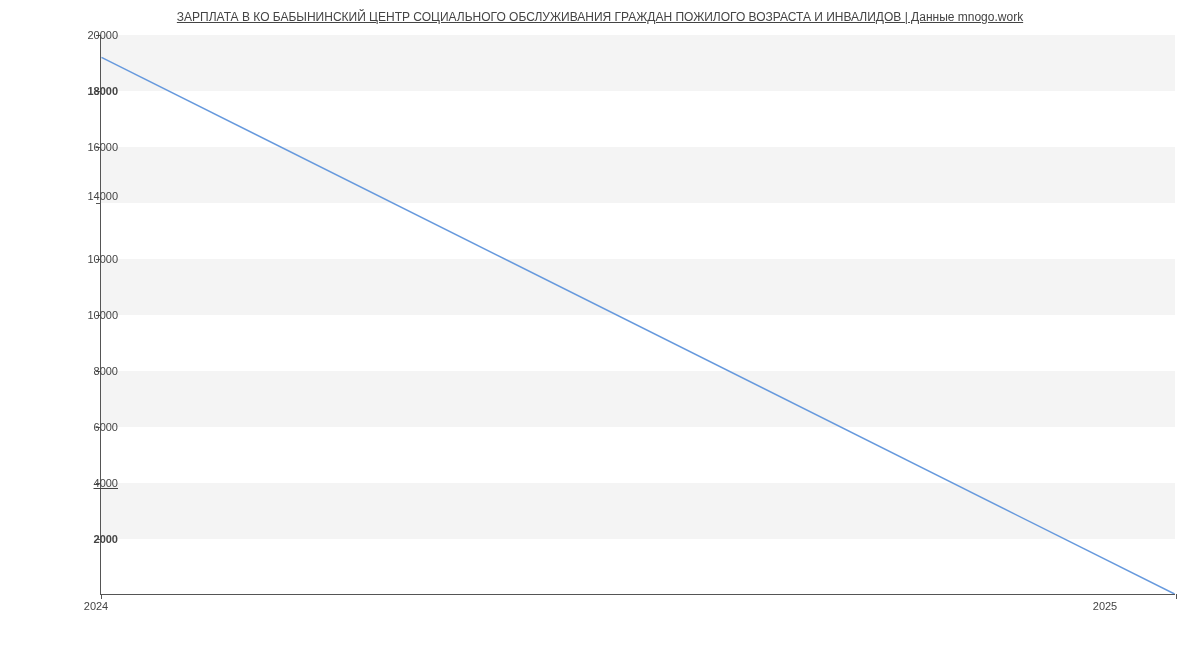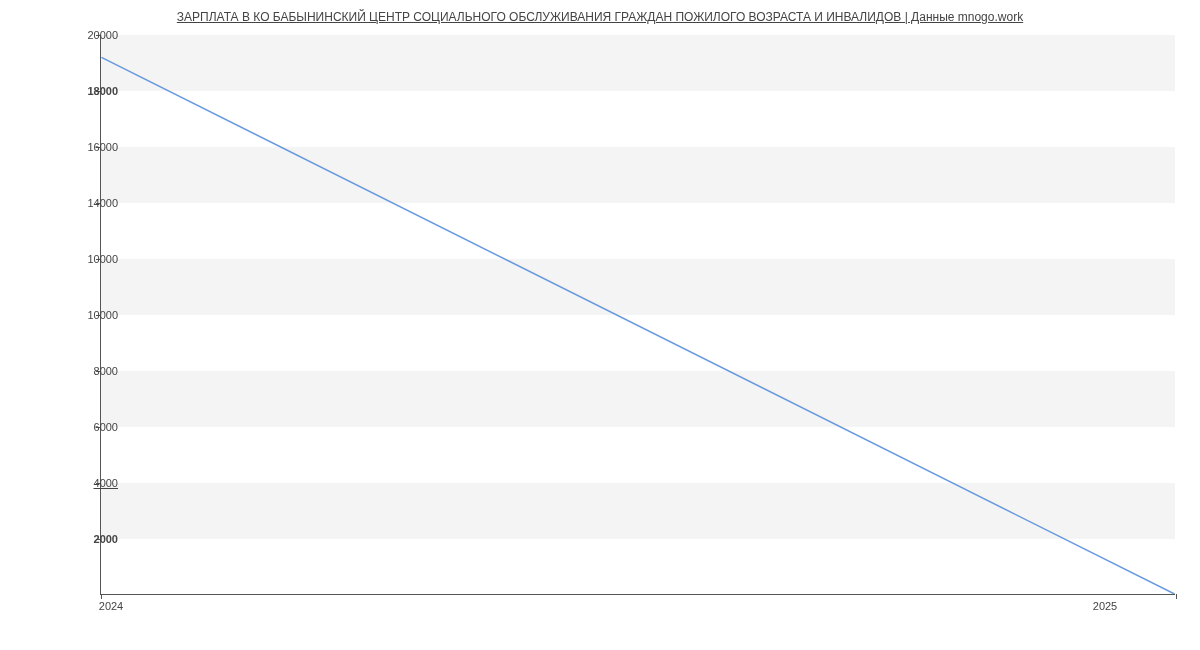--- a/index.html
+++ b/index.html
@@ -107,18 +107,18 @@
       </svg>
     </div>
 </div>
 
 <div class="y-tick-label" style="top: 539px; font-weight: bold;">2000</div>
 <div class="y-tick-label" style="top: 483px; text-decoration: underline;">4000</div>
 <div class="y-tick-label" style="top: 427px; margin-left: 43px;">6000</div>
 <div class="y-tick-label" style="top: 371px;">8000</div>
 <div class="y-tick-label" style="top: 315px; margin-left: 12px;">10000</div>
 <div class="y-tick-label" style="top: 259px;">10000</div>
-<div class="y-tick-label" style="top: 203px;">14000</div>
+<div class="y-tick-label" style="top: 196px;">14000</div>
 <div class="y-tick-label" style="top: 147px;">16000</div>
 <div class="y-tick-label" style="top: 91px; font-weight: bold;">18000</div>
 <div class="y-tick-label" style="top: 35px;">20000</div>
-<div class="x-tick-label" style="left: 111px;">2024</div>
+<div class="x-tick-label" style="left: 96px;">2024</div>
 <div class="x-tick-label" style="left: 1105px;">2025</div>
 
 </body></html>

